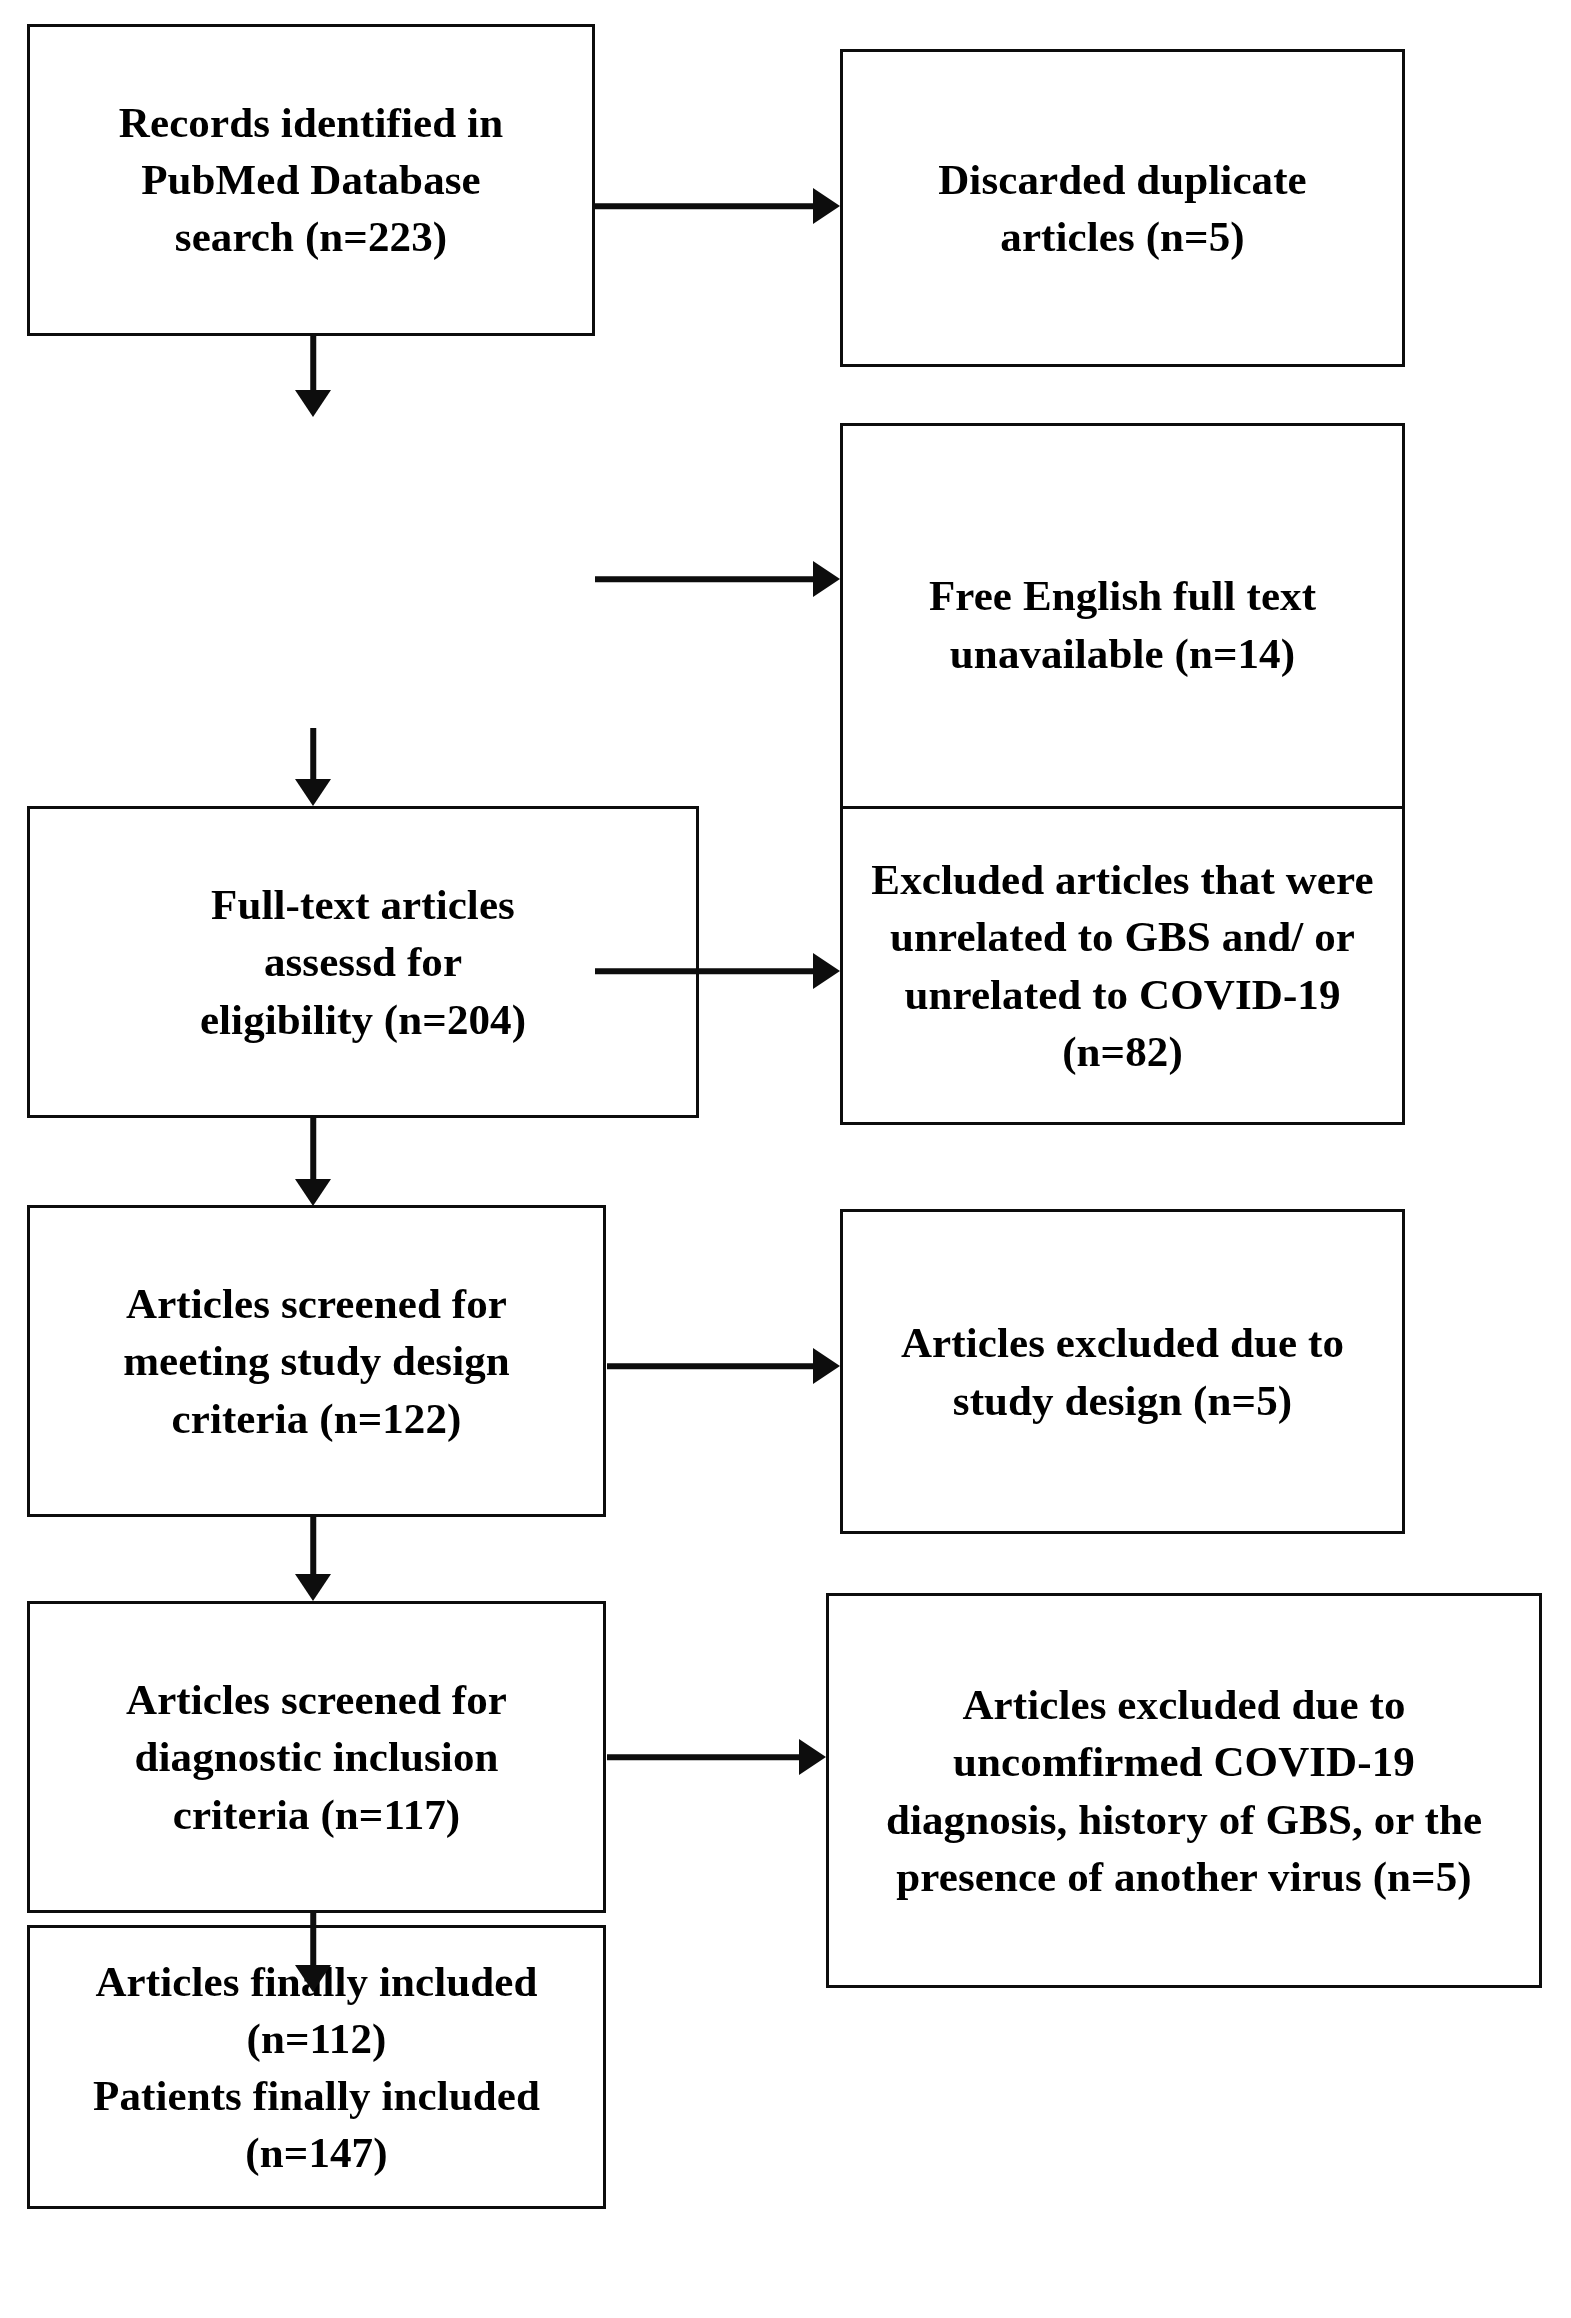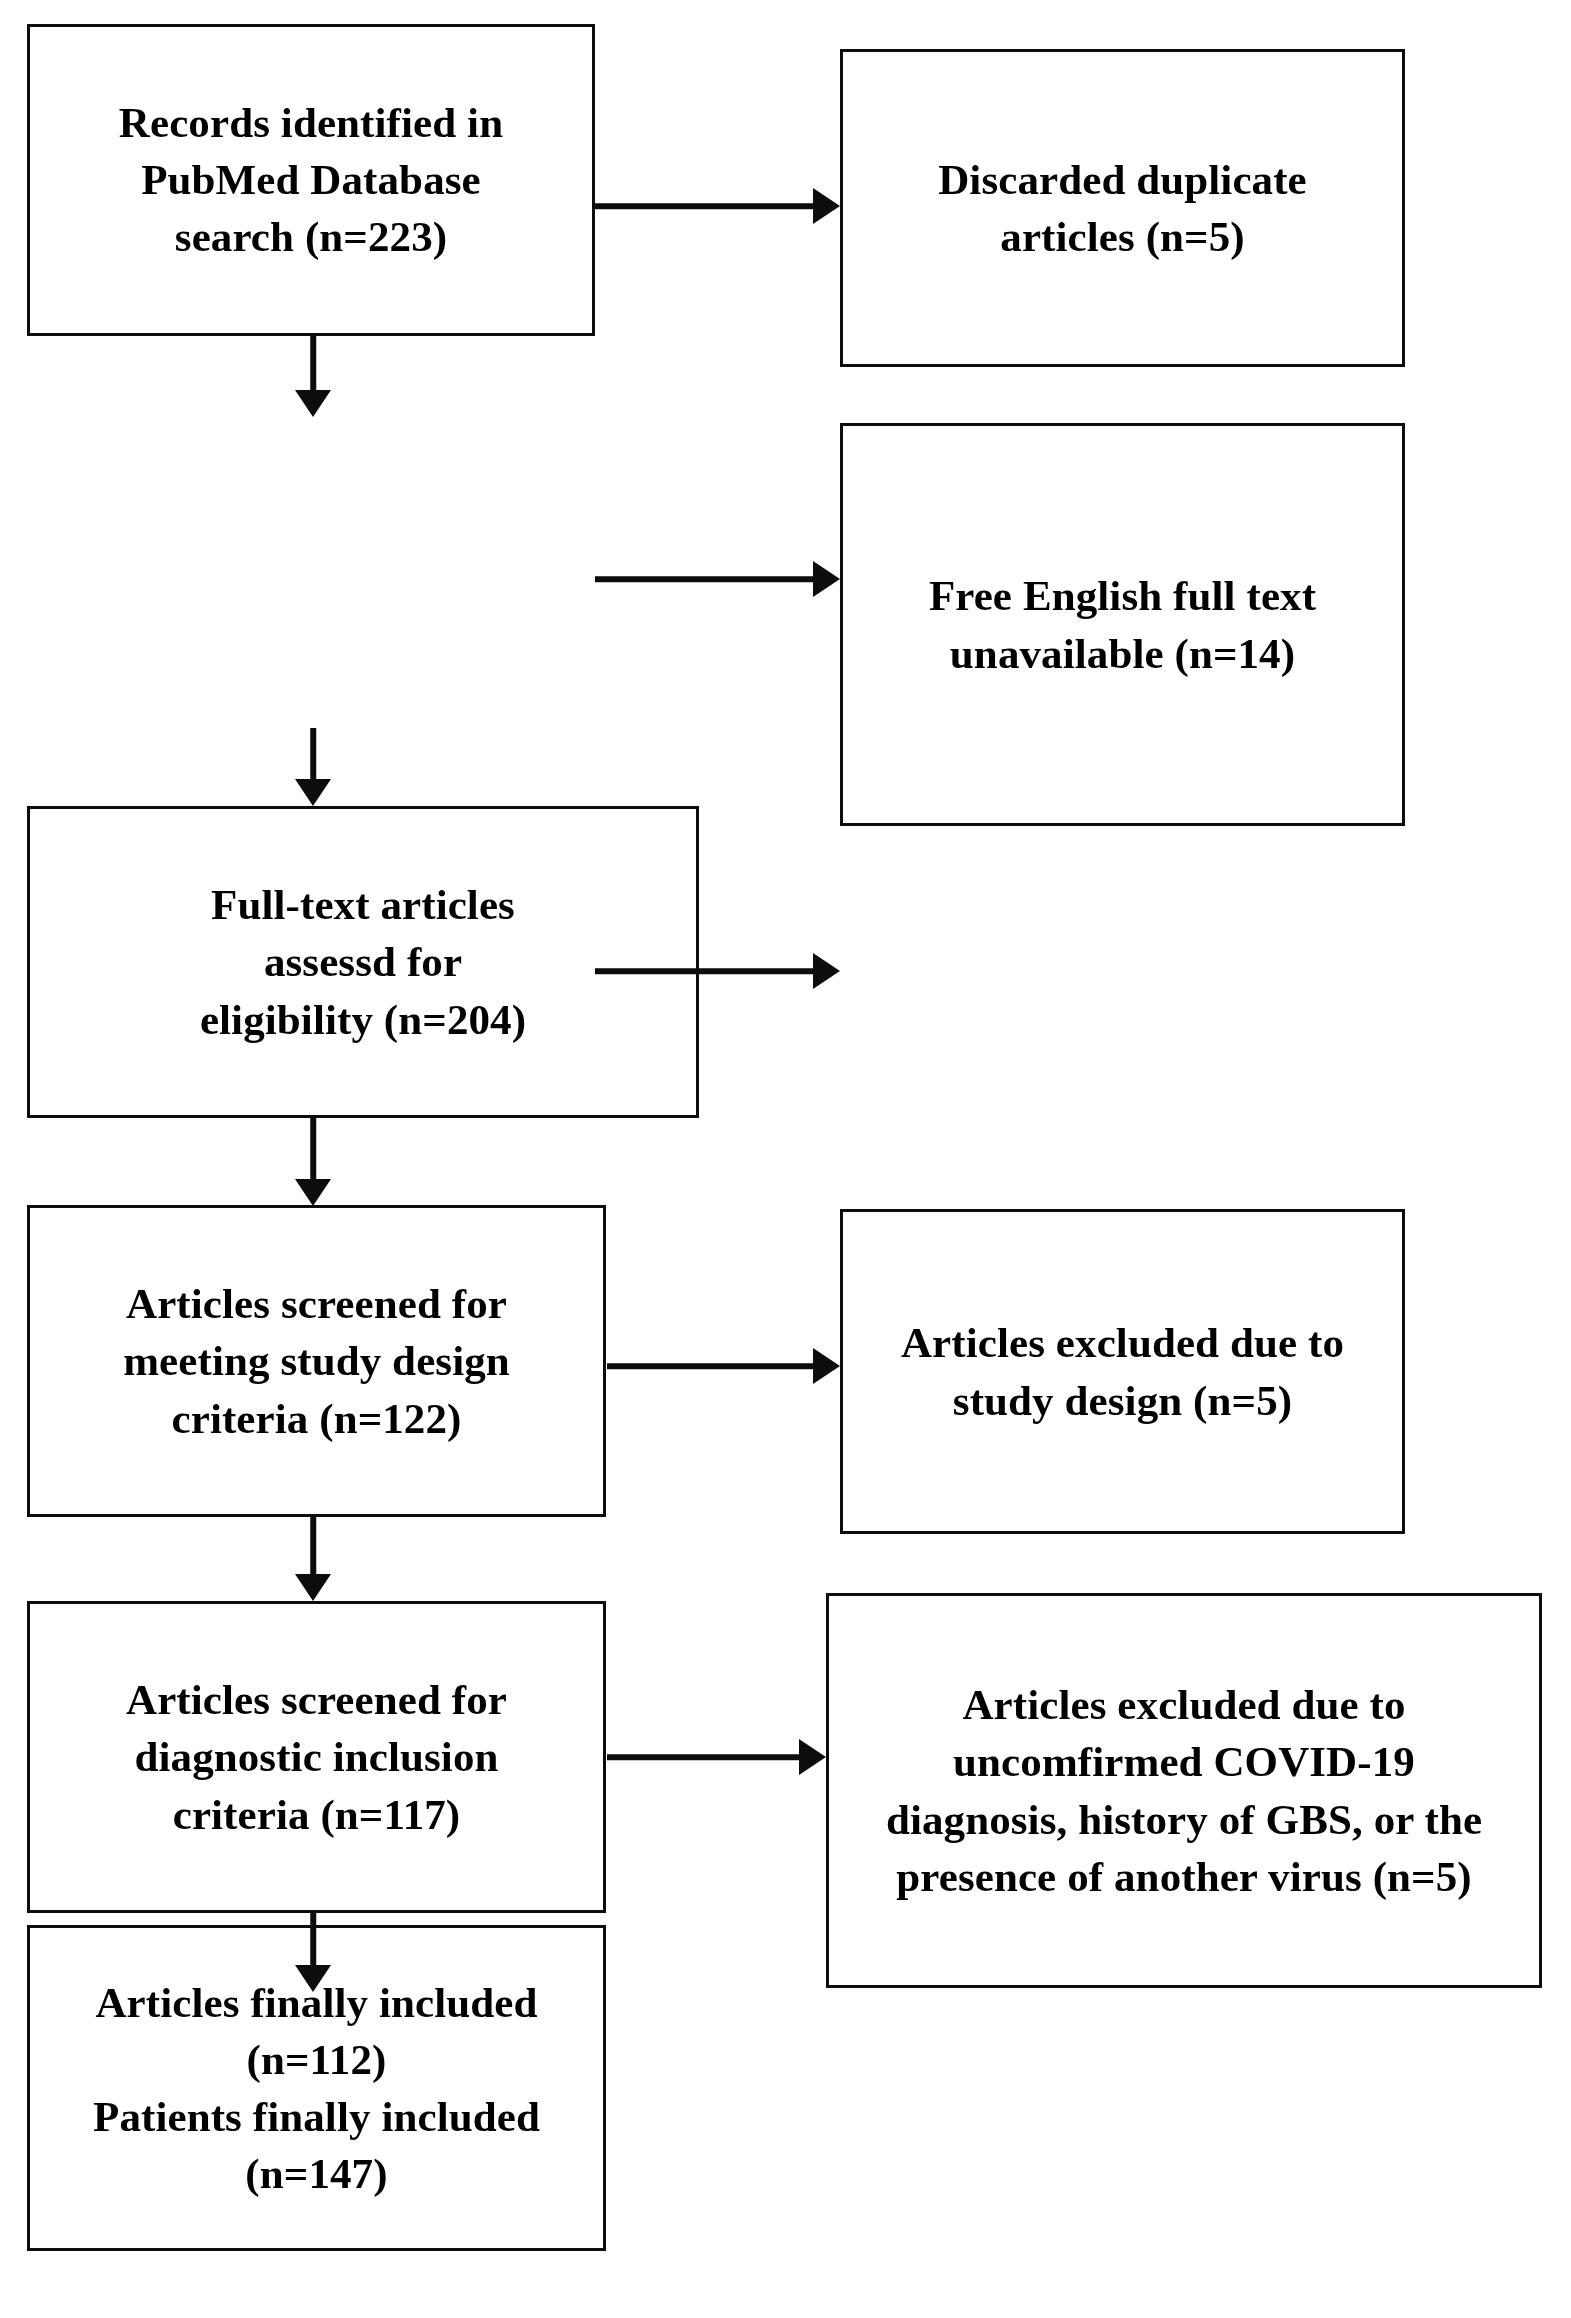--- a/index.html
+++ b/index.html
@@ -111,37 +111,43 @@
 meeting study design
 criteria (n=122)</span>
   </div>
 
   <div class="flow-box" style="left: 27px; top: 1601px; width: 579px; height: 312px;">
     <span class="box-text">Articles screened for
 diagnostic inclusion
 criteria (n=117)</span>
   </div>
 
-  <div class="flow-box" style="left: 27px; top: 1925px; width: 579px; height: 326px;">
+  <div class="flow-box" style="left: 27px; top: 1925px; width: 579px; height: 284px;">
     <span class="box-text">Articles finally included
 (n=112)
 Patients finally included
 (n=147)</span>
   </div>
 
   <div class="flow-box" style="left: 840px; top: 49px; width: 565px; height: 318px;">
     <span class="box-text">Discarded duplicate
 articles (n=5)</span>
   </div>
 
   <div class="flow-box" style="left: 840px; top: 423px; width: 565px; height: 403px;">
     <span class="box-text">Free English full text
 unavailable (n=14)</span>
   </div>
 
+  <div class="flow-box" style="left: 840px; top: 806px; width: 565px; height: 319px;">
+    <span class="box-text">Excluded articles that were
+unrelated to GBS and/ or
+unrelated to COVID-19
+(n=82)</span>
+  </div>
 
   <div class="flow-box" style="left: 840px; top: 1209px; width: 565px; height: 325px;">
     <span class="box-text">Articles excluded due to
 study design (n=5)</span>
   </div>
 
   <div class="flow-box" style="left: 826px; top: 1593px; width: 716px; height: 395px;">
     <span class="box-text">Articles excluded due to
 uncomfirmed COVID-19
 diagnosis, history of GBS, or the

